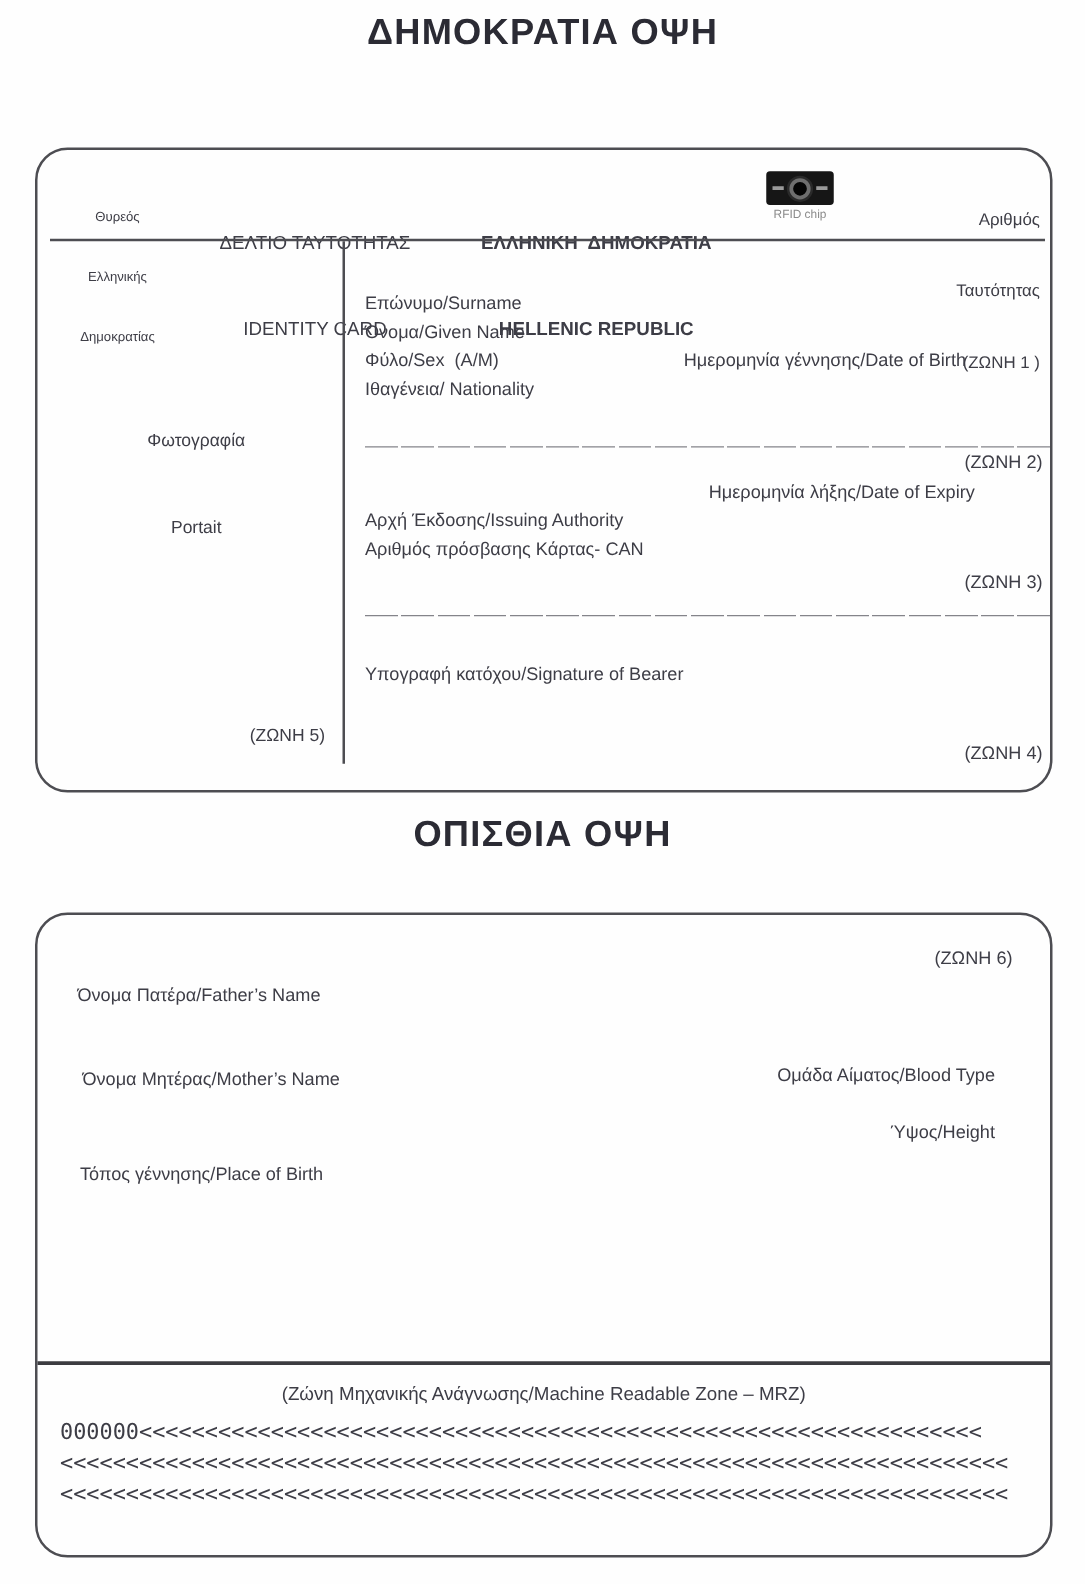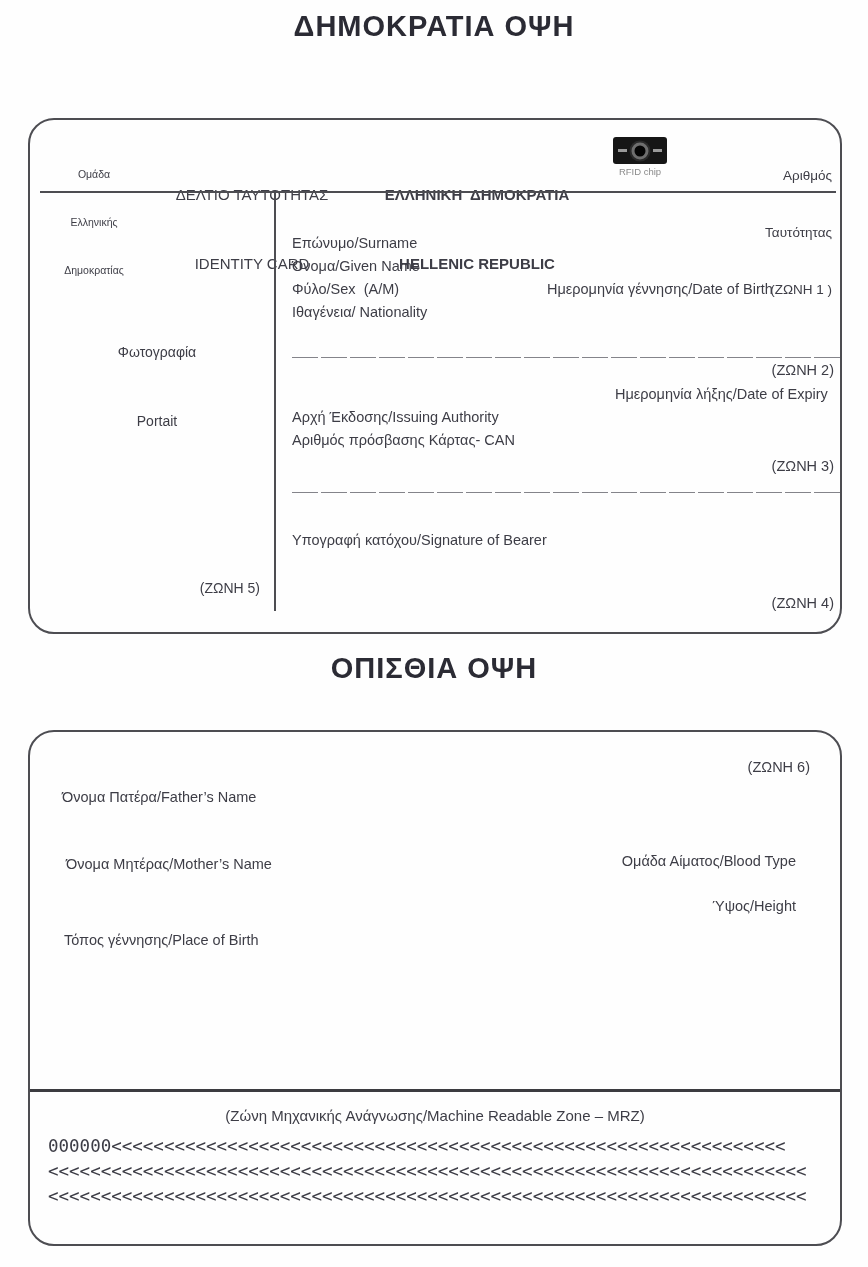--- a/index.html
+++ b/index.html
@@ -52,21 +52,21 @@
 </head>
 <body>
 
 <div class="page">
 
   <div class="big-title" style="top:10px;">ΔΗΜΟΚΡΑΤΙΑ ΟΨΗ</div>
 
   <div class="card" style="top:118px;">
 
     <div class="lbl small ctr" style="left:20px; top:14px; width:88px;">
-      <div>Ομάδα</div>
+      <div>Θυρεός</div>
       <div>Ελληνικής</div>
       <div>Δημοκρατίας</div>
     </div>
 
     <div class="lbl hdr2 ctr" style="left:117px; top:17px; width:210px;">
       <div>ΔΕΛΤΙΟ ΤΑΥΤΟΤΗΤΑΣ</div>
       <div>IDENTITY CARD</div>
     </div>
 
     <div class="lbl hdr2 ctr" style="left:327px; top:17px; width:240px;font-weight:bold;">
@@ -100,21 +100,21 @@
 
     <div class="lbl" style="left:262px; top:113px;">Επώνυμο/Surname</div>
     <div class="lbl" style="left:262px; top:136px;">Όνομα/Given Name</div>
     <div class="lbl" style="left:262px; top:159px;">Φύλο/Sex  (A/M)</div>
     <div class="lbl" style="left:517px; top:159px;">Ημερομηνία γέννησης/Date of Birth</div>
     <div class="lbl" style="left:262px; top:182px;">Ιθαγένεια/ Nationality</div>
     <div class="lbl rt" style="right:6px; top:203px; width:120px;margin-top:37px;">(ΖΩΝΗ 2)</div>
 
     <div class="uline" style="left:262px; width:548px; top:237px;"></div>
 
-    <div class="lbl" style="left:537px; top:264px;margin-left:48px;">Ημερομηνία λήξης/Date of Expiry</div>
+    <div class="lbl" style="left:537px; top:264px;">Ημερομηνία λήξης/Date of Expiry</div>
     <div class="lbl" style="left:262px; top:287px;">Αρχή Έκδοσης/Issuing Authority</div>
     <div class="lbl" style="left:262px; top:310px;">Αριθμός πρόσβασης Κάρτας- CAN</div>
     <div class="lbl rt" style="right:6px; top:336px; width:120px;">(ΖΩΝΗ 3)</div>
 
     <div class="uline" style="left:262px; width:548px; top:372px;"></div>
 
     <div class="lbl" style="left:262px; top:410px;">Υπογραφή κατόχου/Signature of Bearer</div>
     <div class="lbl rt" style="right:6px; top:473px; width:120px;">(ΖΩΝΗ 4)</div>
   </div>
 

